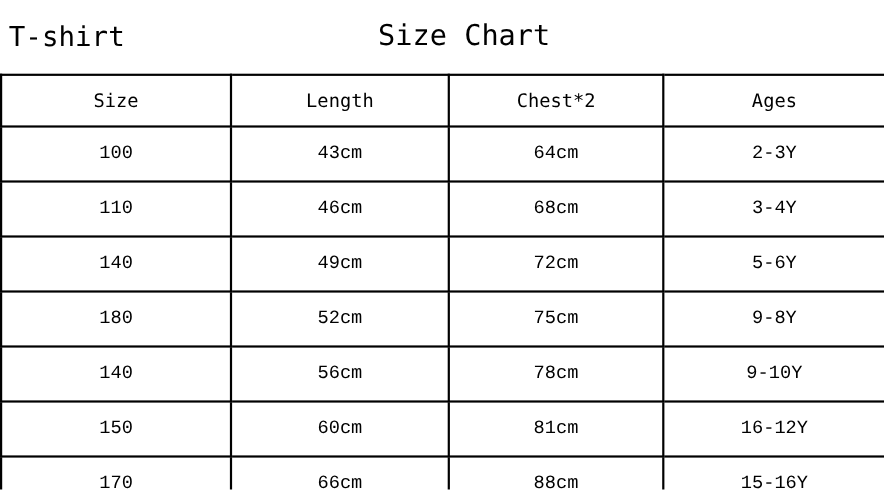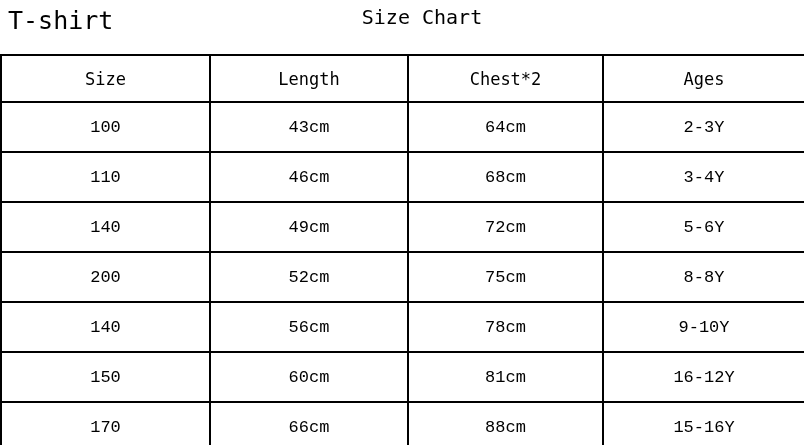--- a/index.html
+++ b/index.html
@@ -18,37 +18,38 @@
     position: relative;
     width: 804px;
     height: 445px;
     box-sizing: border-box;
   }
   .header-row {
     position: relative;
     height: 54px;
     display: flex;
     align-items: center;
+    margin-top: 13px;
   }
   .product-title {
     position: absolute;
     left: 8px;
     top: 6px;
     font-size: 25px;
     font-family: "DejaVu Sans Mono", monospace;
     letter-spacing: 0px;
     white-space: nowrap;
   }
   .chart-title {
     position: absolute;
     left: 0;
     right: 0;
     top: 5px;
     text-align: center;
-    font-size: 20px;
+    font-size: 26px;
     font-family: "DejaVu Sans Mono", monospace;
     padding-left: 40px;
     box-sizing: border-box;
   }
   table.size-table {
     border-collapse: collapse;
     width: 804px;
     table-layout: fixed;
   }
   table.size-table td, table.size-table th {
@@ -119,24 +120,24 @@
         <td>68cm</td>
         <td>3-4Y</td>
       </tr>
       <tr>
         <td>140</td>
         <td>49cm</td>
         <td>72cm</td>
         <td>5-6Y</td>
       </tr>
       <tr>
-        <td>200</td>
+        <td>180</td>
         <td>52cm</td>
         <td>75cm</td>
-        <td>8-8Y</td>
+        <td>9-8Y</td>
       </tr>
       <tr>
         <td>140</td>
         <td>56cm</td>
         <td>78cm</td>
         <td>9-10Y</td>
       </tr>
       <tr>
         <td>150</td>
         <td>60cm</td>

